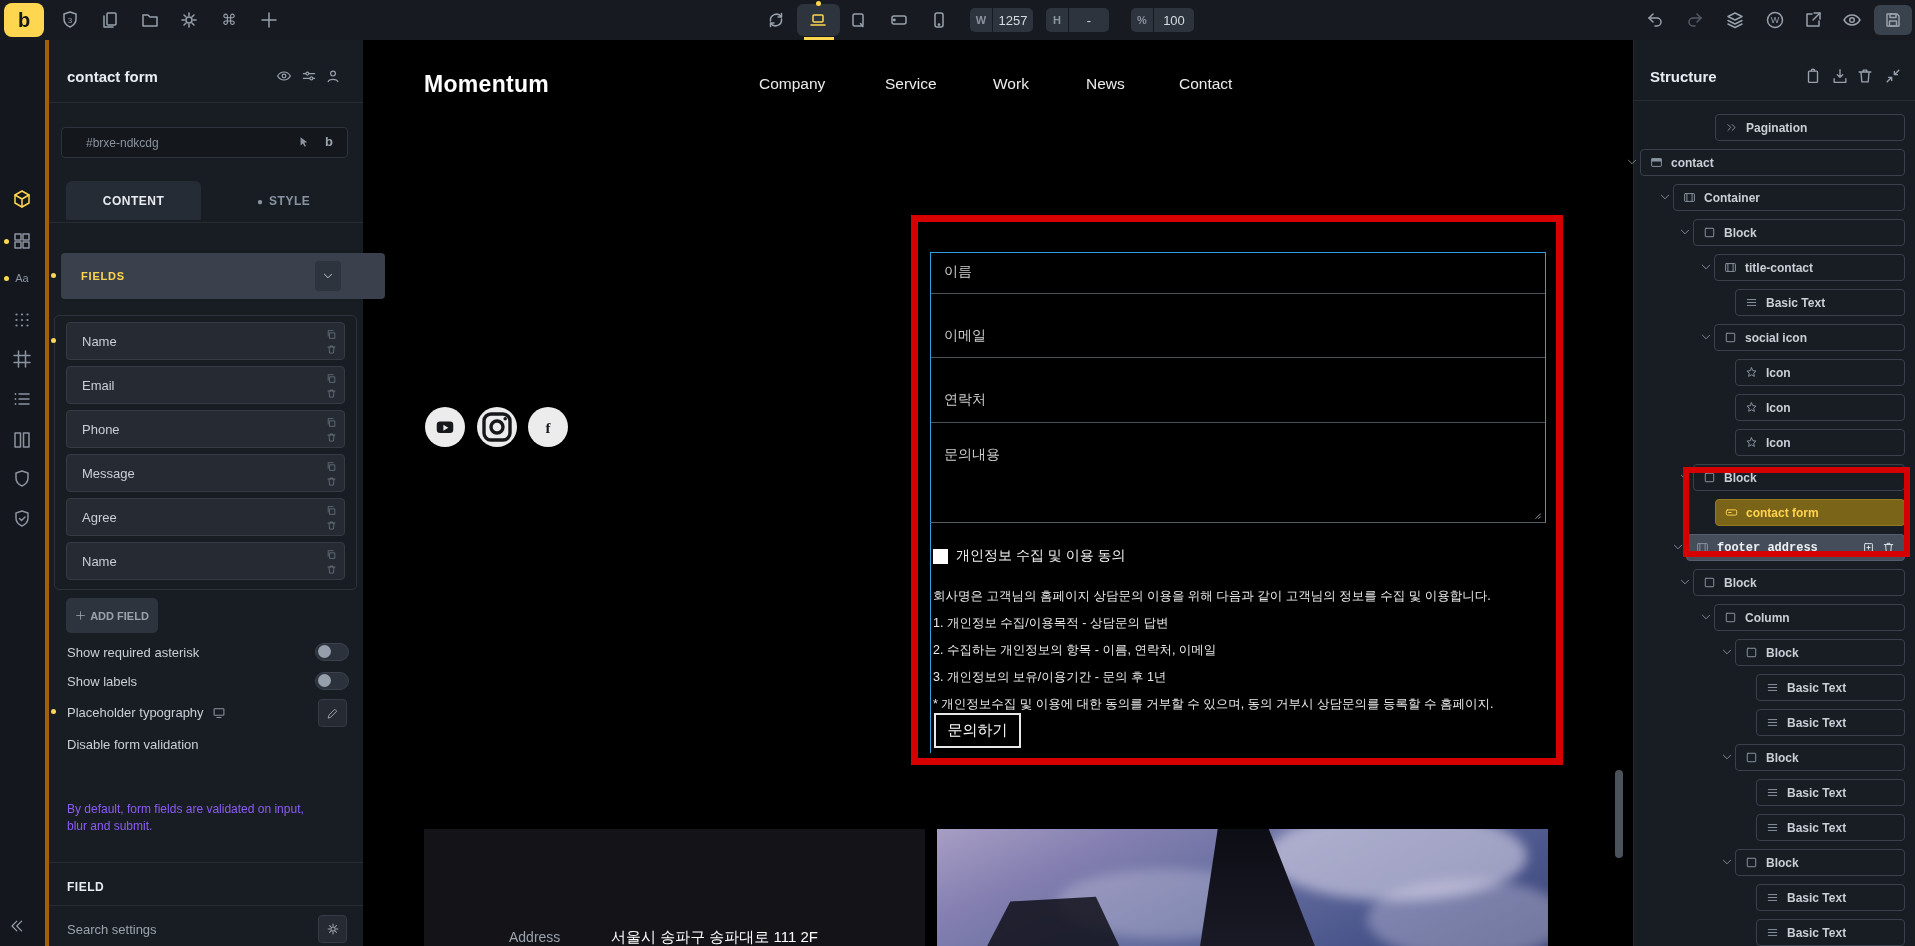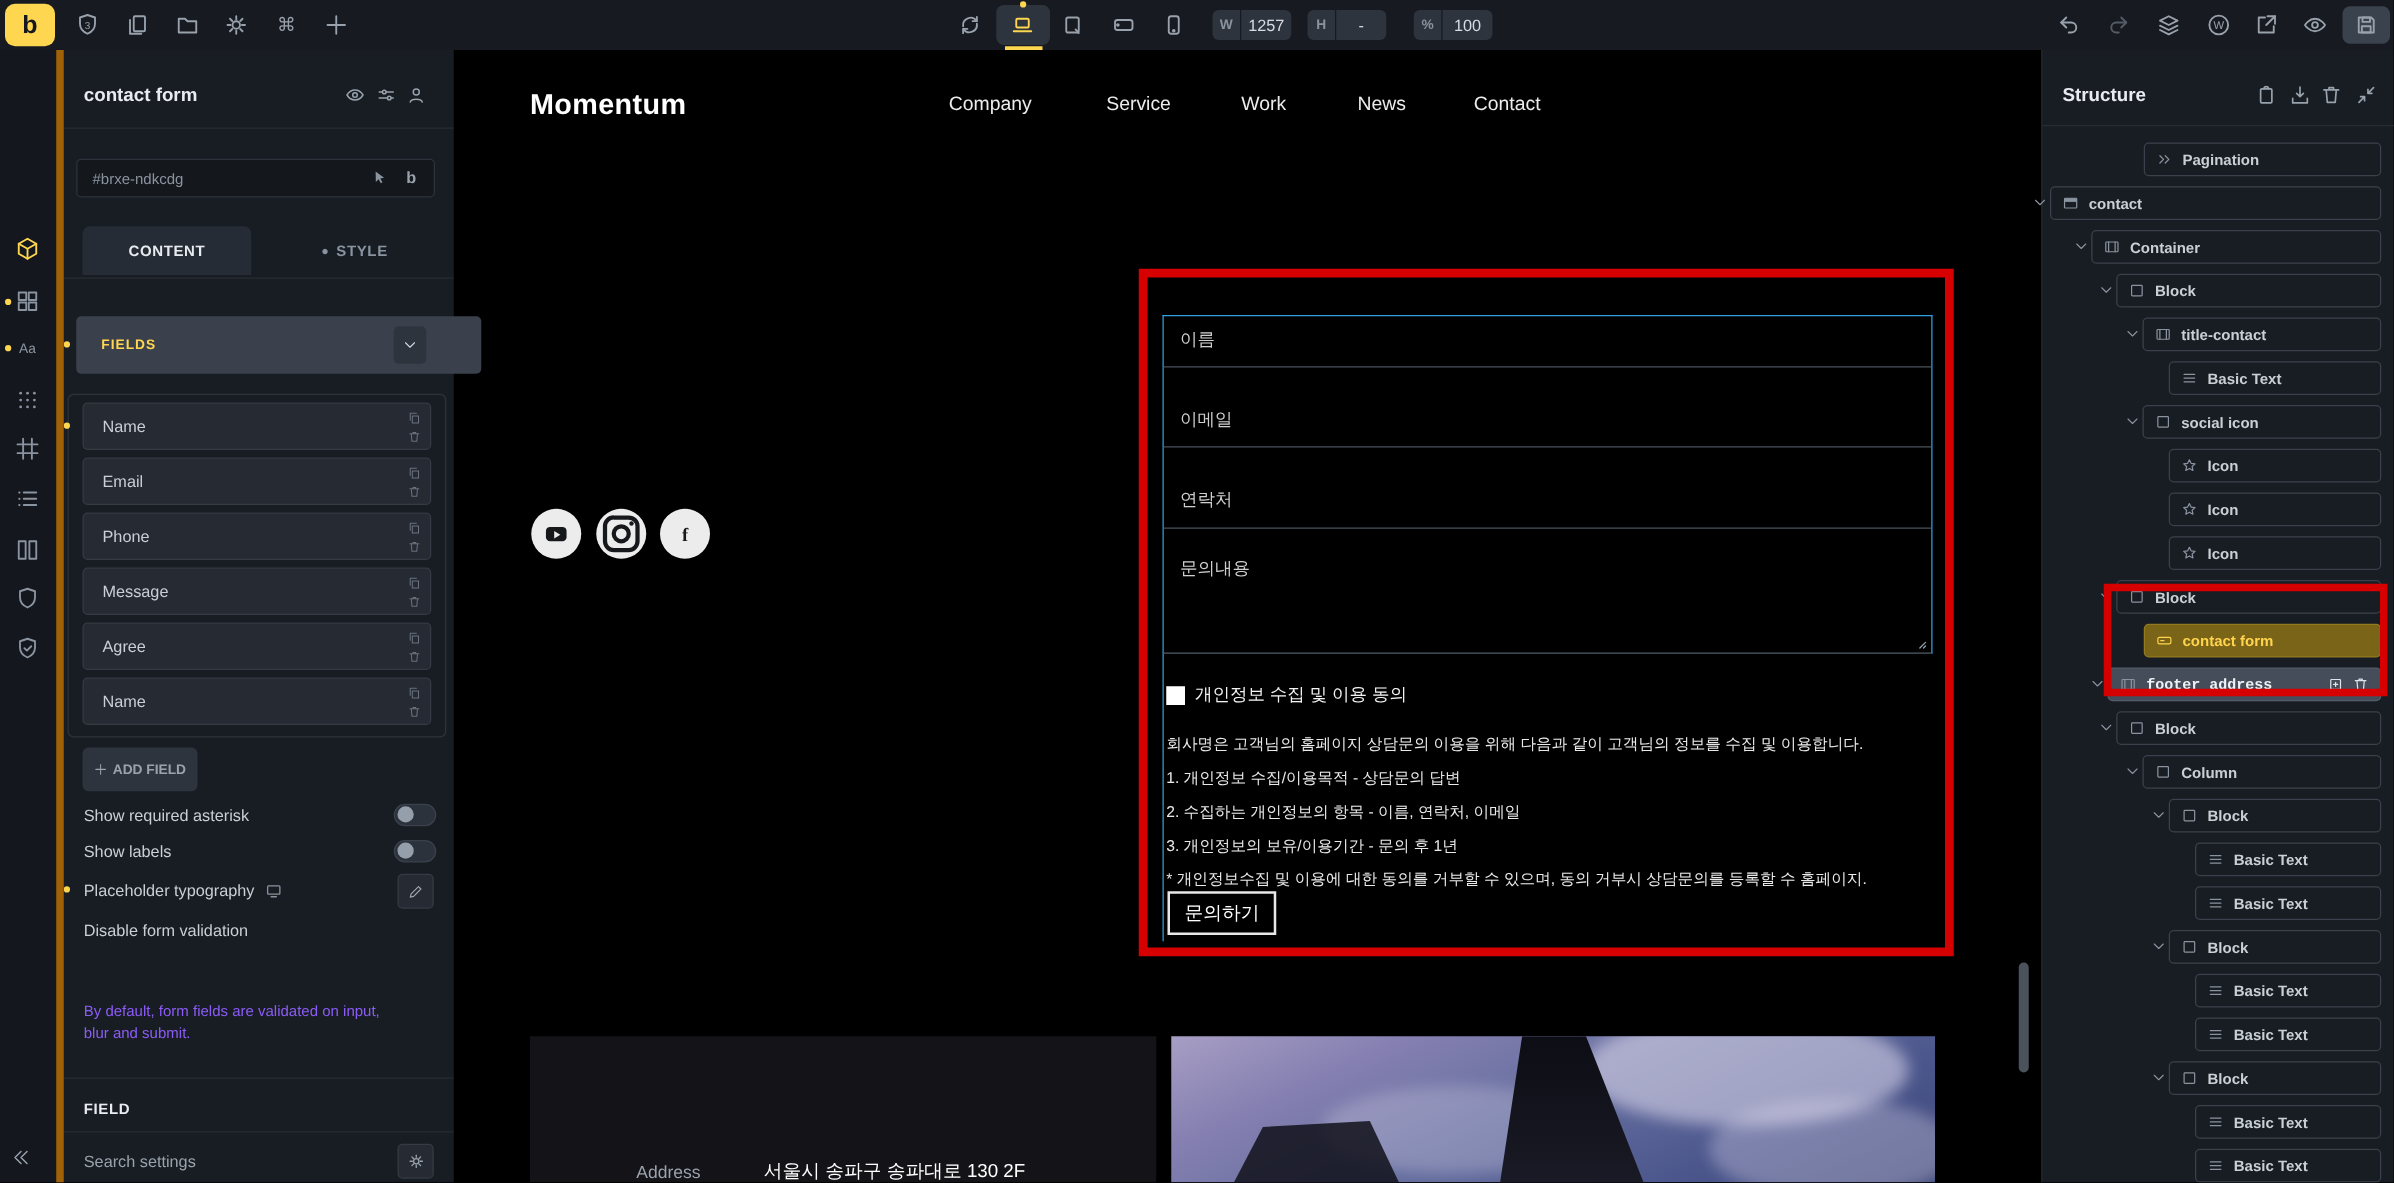--- a/index.html
+++ b/index.html
@@ -14,28 +14,28 @@
   #topbar{position:absolute;left:0;top:0;width:1915px;height:40px;background:#171b21;z-index:40}
   .logo{left:4px;top:3px;width:40px;height:34px;background:#ffd64f;border-radius:8px;
         color:#15181d;font-weight:bold;font-size:20px;display:flex;align-items:center;justify-content:center}
   .tico{top:20px;width:20px;height:20px;margin:-10px 0 0 -10px;display:flex;align-items:center;justify-content:center}
   .devbox{background:#2e343d;border-radius:6px}
   .vallabel{background:#2e343d;border-radius:5px 0 0 5px;color:#8a93a0;font-weight:bold;font-size:11px;
             display:flex;align-items:center;justify-content:center}
   .valvalue{background:#2e343d;border-radius:0 5px 5px 0;color:#d6dbe2;font-size:13px;
             display:flex;align-items:center;justify-content:center}
   
-  #leftstrip{position:absolute;left:0;top:40px;width:45px;height:906px;background:#14171d;border-right:6px solid #a16207;z-index:30}
+  #leftstrip{position:absolute;left:0;top:40px;width:45px;height:906px;background:#14171d;border-right:4px solid #a16207;z-index:30}
   .sico{left:22px;width:20px;height:20px;margin-left:-10px;display:flex;align-items:center;justify-content:center}
   .ydot{width:5px;height:5px;border-radius:50%;background:#ffd64f}
   
   #leftpanel{position:absolute;left:45px;top:40px;width:318px;height:906px;background:#181d23;z-index:20}
   .divider{left:0;width:318px;height:1px;background:#262c33}
   .idinput{left:16px;top:87px;width:287px;height:31px;background:#14171c;border:1px solid #2c333d;border-radius:4px;
-           box-sizing:border-box;color:#8a93a0;font-size:12px;display:flex;align-items:center;padding:0 12px}
+           box-sizing:border-box;color:#8a93a0;font-size:12px;display:flex;align-items:center;padding:0 24px}
   .tab-active{left:21px;top:141px;width:135px;height:39px;background:#262c35;border-radius:6px 6px 0 0;
               color:#e8ecf1;font-weight:bold;font-size:12px;letter-spacing:.5px;display:flex;align-items:center;justify-content:center}
   .tab-idle{color:#8a93a0;font-weight:bold;font-size:12px;letter-spacing:.5px}
   .accordion{left:16px;top:213px;width:324px;height:46px;background:#3a414c;border-radius:4px;box-sizing:border-box}
   .acc-label{color:#ffd64f;font-weight:bold;font-size:11px;letter-spacing:.8px}
   .accbtn{left:254px;top:8px;width:26px;height:30px;background:#2e343d;border-radius:4px;display:flex;align-items:center;justify-content:center}
   .fieldsgroup{left:9px;top:275px;width:303px;height:275px;border:1px solid #2c333d;border-radius:5px;box-sizing:border-box}
   .frow{left:21px;width:279px;height:38px;background:#262b33;border:1px solid #343b45;border-radius:4px;
         box-sizing:border-box;color:#c9cfd6;font-size:13px}
   .frow .lbl{position:absolute;left:15px;top:50%;transform:translateY(-50%)}
@@ -552,21 +552,21 @@
       <div class="abs cv privacy" style="left: 570px; top: 556px;">회사명은 고객님의 홈페이지 상담문의 이용을 위해 다음과 같이 고객님의 정보를 수집 및 이용합니다.</div>
       <div class="abs cv privacy" style="left: 570px; top: 583px;">1. 개인정보 수집/이용목적 - 상담문의 답변</div>
       <div class="abs cv privacy" style="left: 570px; top: 610px;">2. 수집하는 개인정보의 항목 - 이름, 연락처, 이메일</div>
       <div class="abs cv privacy" style="left: 570px; top: 637px;">3. 개인정보의 보유/이용기간 - 문의 후 1년</div>
       <div class="abs cv privacy" style="left: 570px; top: 664px;">* 개인정보수집 및 이용에 대한 동의를 거부할 수 있으며, 동의 거부시 상담문의를 등록할 수 홈페이지.</div>
     </div>
   <div class="abs submit">문의하기</div>
 
   <div class="abs addrbox">
     <span class="abs cv" style="left:85px;top:108px;color:#9aa3ae;font-size:14px">Address</span>
-    <span class="abs cv" style="left:187px;top:108px;color:#fff;font-size:15px">서울시 송파구 송파대로 130 2F</span>
+    <span class="abs cv" style="left:187px;top:108px;color:#fff;font-size:15px">서울시 송파구 송파대로 111 2F</span>
   </div>
   <div class="abs photo">
     <span class="cloud" style="left:330px;top:-18px;width:260px;height:90px"></span>
     <span class="cloud" style="left:120px;top:40px;width:220px;height:70px;opacity:.5"></span>
     <span class="cloud" style="left:430px;top:50px;width:200px;height:80px;opacity:.6"></span>
     <span class="tower2"></span>
     <span class="tower"></span>
   </div>
 
   <div class="abs scrollthumb"></div>

